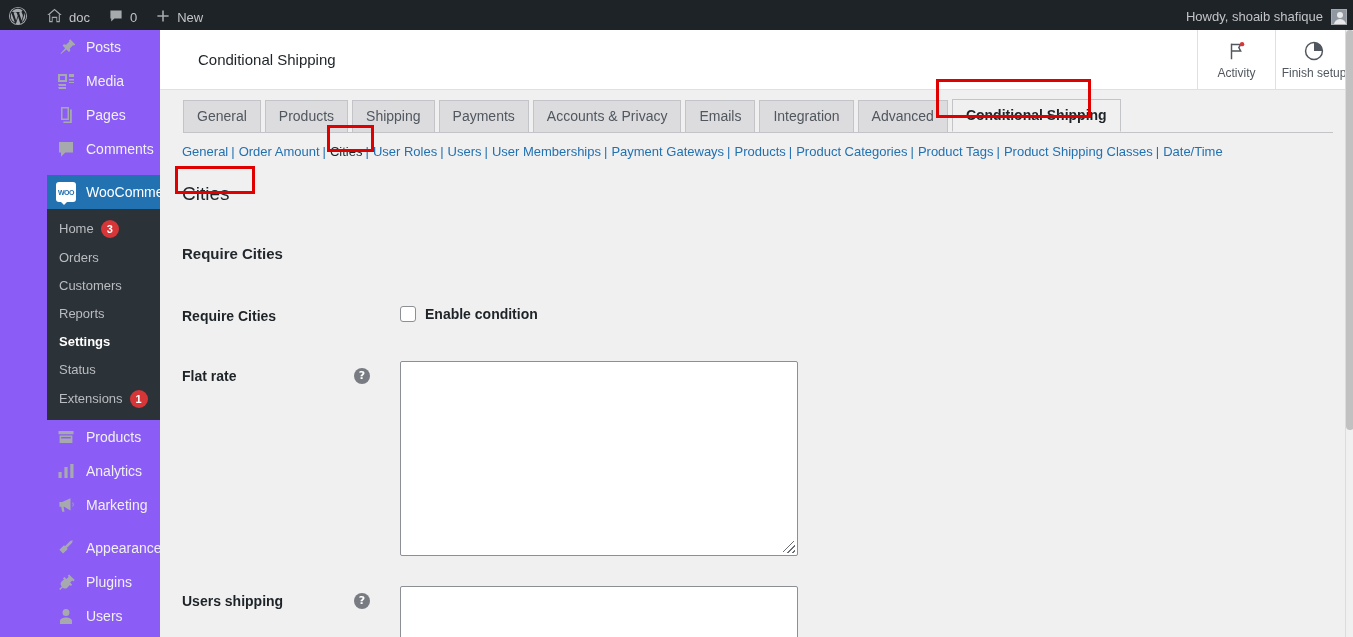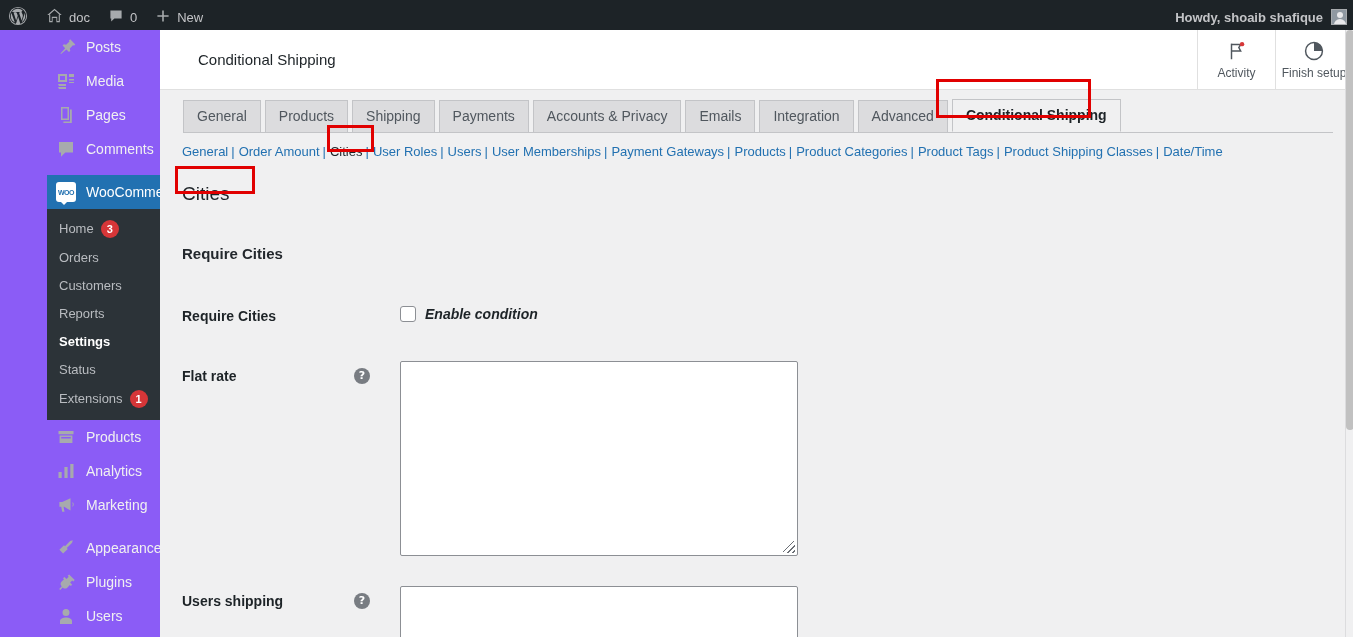--- a/index.html
+++ b/index.html
@@ -20,21 +20,21 @@
     color: #c3c4c7;
     font-size: 13px;
     display: flex; align-items: center;
   }
   .ab-item {
     display: flex; align-items: center; gap: 6px;
     height: 30px; padding: 0 9px;
     color: #c3c4c7; white-space: nowrap;
   }
   .ab-item.wplogo { padding: 0 9px 0 8px; }
-  .ab-right { margin-left: auto; display: flex; align-items: center; padding-right: 6px; font-weight: bold; }
+  .ab-right { margin-left: auto; display: flex; padding-right: 6px; }
   .ab-howdy { font-size: 13px; color: #c3c4c7; padding-right: 8px; }
   .ab-avatar {
     width: 16px; height: 16px; background: #8f98a1; border: 1px solid #a7aaad;
     position: relative; overflow: hidden; flex: 0 0 auto;
   }
   .ab-avatar::before {
     content: ""; position: absolute; left: 5px; top: 2px;
     width: 6px; height: 6px; border-radius: 50%; background: #e8e8ea;
   }
   .ab-avatar::after {
@@ -174,21 +174,21 @@
   .form-table td {
     padding: 15px 10px 15px 0; vertical-align: top;
   }
   .help-tip {
     width: 16px; height: 16px; border-radius: 50%;
     background: #787c82; color: #fff;
     font-size: 11px; font-weight: bold; line-height: 16px;
     text-align: center; flex: 0 0 16px; margin-right: 20px;
     font-family: "DejaVu Sans", sans-serif;
   }
-  .cb-row { display: flex; align-items: center; gap: 9px; padding-top: 5px; font-style: italic; }
+  .cb-row { display: flex; align-items: center; gap: 9px; padding-top: 5px; }
   .cb {
     width: 16px; height: 16px; border: 1px solid #8c8f94;
     border-radius: 3px; background: #fff; flex: 0 0 16px;
   }
   .cb-label { font-size: 14px; color: #1d2327; font-weight: 600; }
   .ta {
     width: 398px; height: 195px; background: #fff;
     border: 1px solid #8c8f94; border-radius: 2px;
     position: relative;
   }

